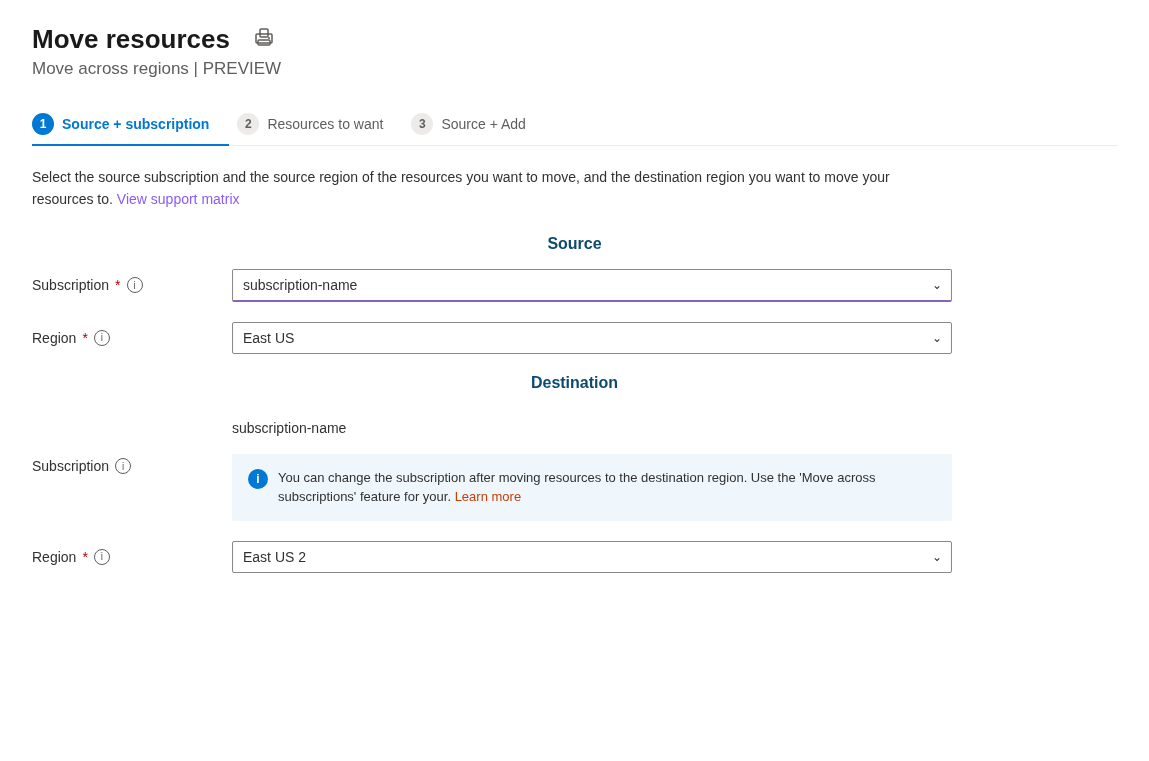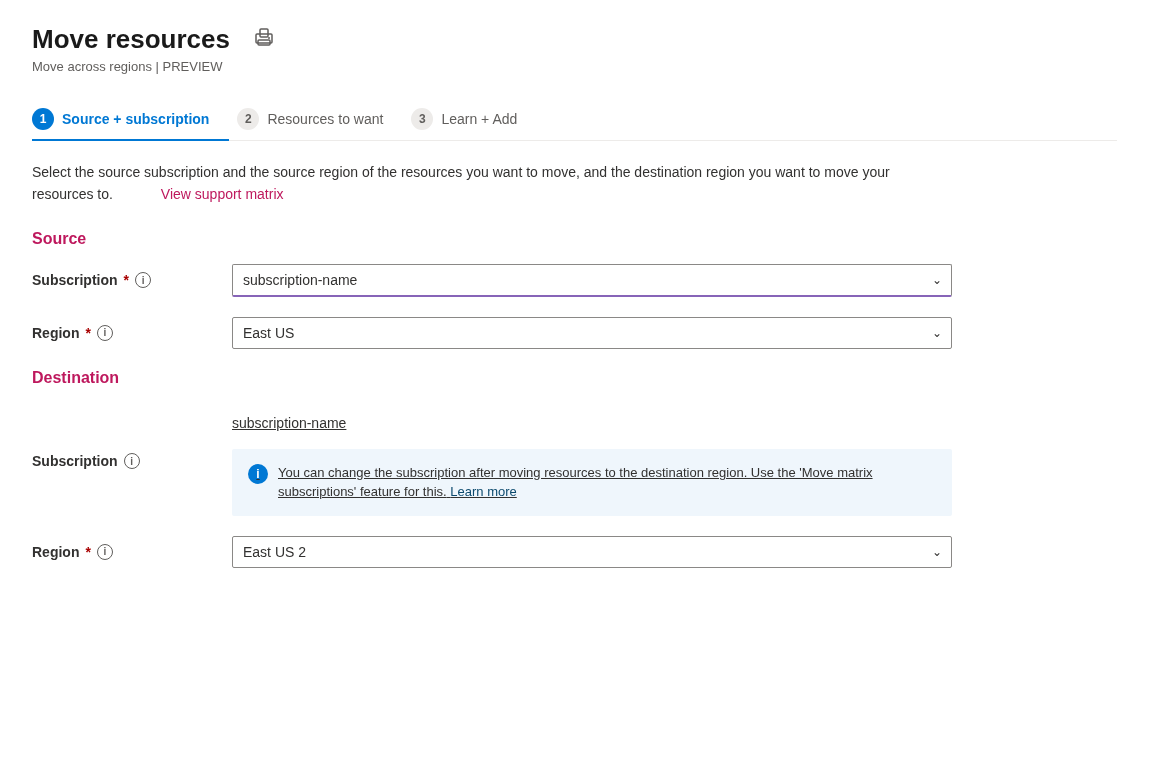--- a/index.html
+++ b/index.html
@@ -21,21 +21,21 @@
       display: flex;
       align-items: center;
       gap: 24px;
     }
     .print-icon {
       font-size: 18px;
       color: #605e5c;
       cursor: pointer;
     }
     .subtitle {
-      font-size: 13px;
+      font-size: 17px;
       color: #605e5c;
       margin-top: 4px;
     }
     .subtitle span {
       color: #605e5c;
     }
     .tabs {
       display: flex;
       align-items: center;
       gap: 0;
@@ -86,43 +86,43 @@
       color: #605e5c;
     }
     .description {
       font-size: 14px;
       color: #323130;
       line-height: 1.6;
       margin-bottom: 24px;
       max-width: 900px;
     }
     .description a {
-      color: #be185d;
+      color: #8b5cf6;
       text-decoration: none;
-      margin-left: 44px;
     }
     .section-title {
       font-size: 16px;
       font-weight: 700;
-      color: #be185d;
+      color: #0c4a6e;
       margin-bottom: 16px;
+      text-align: center;
     }
     .form-row {
       display: flex;
       align-items: center;
       margin-bottom: 20px;
     }
     .form-label {
       width: 200px;
       font-size: 14px;
       color: #323130;
       display: flex;
       align-items: center;
       gap: 6px;
-      font-weight: 700;
+      font-weight: 400;
       flex-shrink: 0;
     }
     .required-star {
       color: #a80000;
     }
     .info-icon {
       width: 16px;
       height: 16px;
       border: 1.5px solid #605e5c;
       border-radius: 50%;
@@ -130,21 +130,20 @@
       align-items: center;
       justify-content: center;
       font-size: 10px;
       color: #605e5c;
       cursor: pointer;
       flex-shrink: 0;
     }
     .form-control-wrapper {
       flex: 1;
       max-width: 720px;
-      text-decoration: underline;
     }
     .select-wrapper {
       position: relative;
       width: 100%;
     }
     .select-box {
       width: 100%;
       padding: 7px 36px 7px 10px;
       border: 1px solid #8a8886;
       border-radius: 2px;
@@ -195,21 +194,21 @@
       font-weight: 700;
       flex-shrink: 0;
       margin-top: 1px;
     }
     .info-box-text {
       font-size: 13px;
       color: #323130;
       line-height: 1.5;
     }
     .info-box-text a {
-      color: #0c4a6e;
+      color: #c2410c;
       text-decoration: none;
     }
     .section-gap {
       margin-bottom: 20px;
     }
   </style>
 </head>
 <body>
 
 <div class="container">
@@ -233,21 +232,21 @@
     <div class="tab active">
       <span class="tab-number">1</span>
       <span>Source + subscription</span>
     </div>
     <div class="tab">
       <span class="tab-number">2</span>
       <span>Resources to want</span>
     </div>
     <div class="tab">
       <span class="tab-number">3</span>
-      <span>Learn + Add</span>
+      <span>Source + Add</span>
     </div>
   </div>
 
   <div class="description">
     <span>Select the source subscription and the source region of the resources you want to move, and the destination region you want to move your resources to.</span>
     <a href="#">View support matrix</a>
   </div>
 
   <div class="section-title">Source</div>
 
@@ -294,21 +293,21 @@
   <div class="form-row">
     <div class="form-label">
       <span>Subscription</span>
       <span class="info-icon">i</span>
     </div>
     <div class="form-control-wrapper">
       <div class="static-value">subscription-name</div>
       <div class="info-box">
         <div class="info-box-icon">i</div>
         <div class="info-box-text">
-          <span>You can change the subscription after moving resources to the destination region. Use the 'Move matrix subscriptions' feature for this.</span>
+          <span>You can change the subscription after moving resources to the destination region. Use the 'Move across subscriptions' feature for your.</span>
           <a href="#">Learn more</a>
         </div>
       </div>
     </div>
   </div>
 
   <div class="form-row">
     <div class="form-label">
       <span>Region</span>
       <span class="required-star">*</span>

